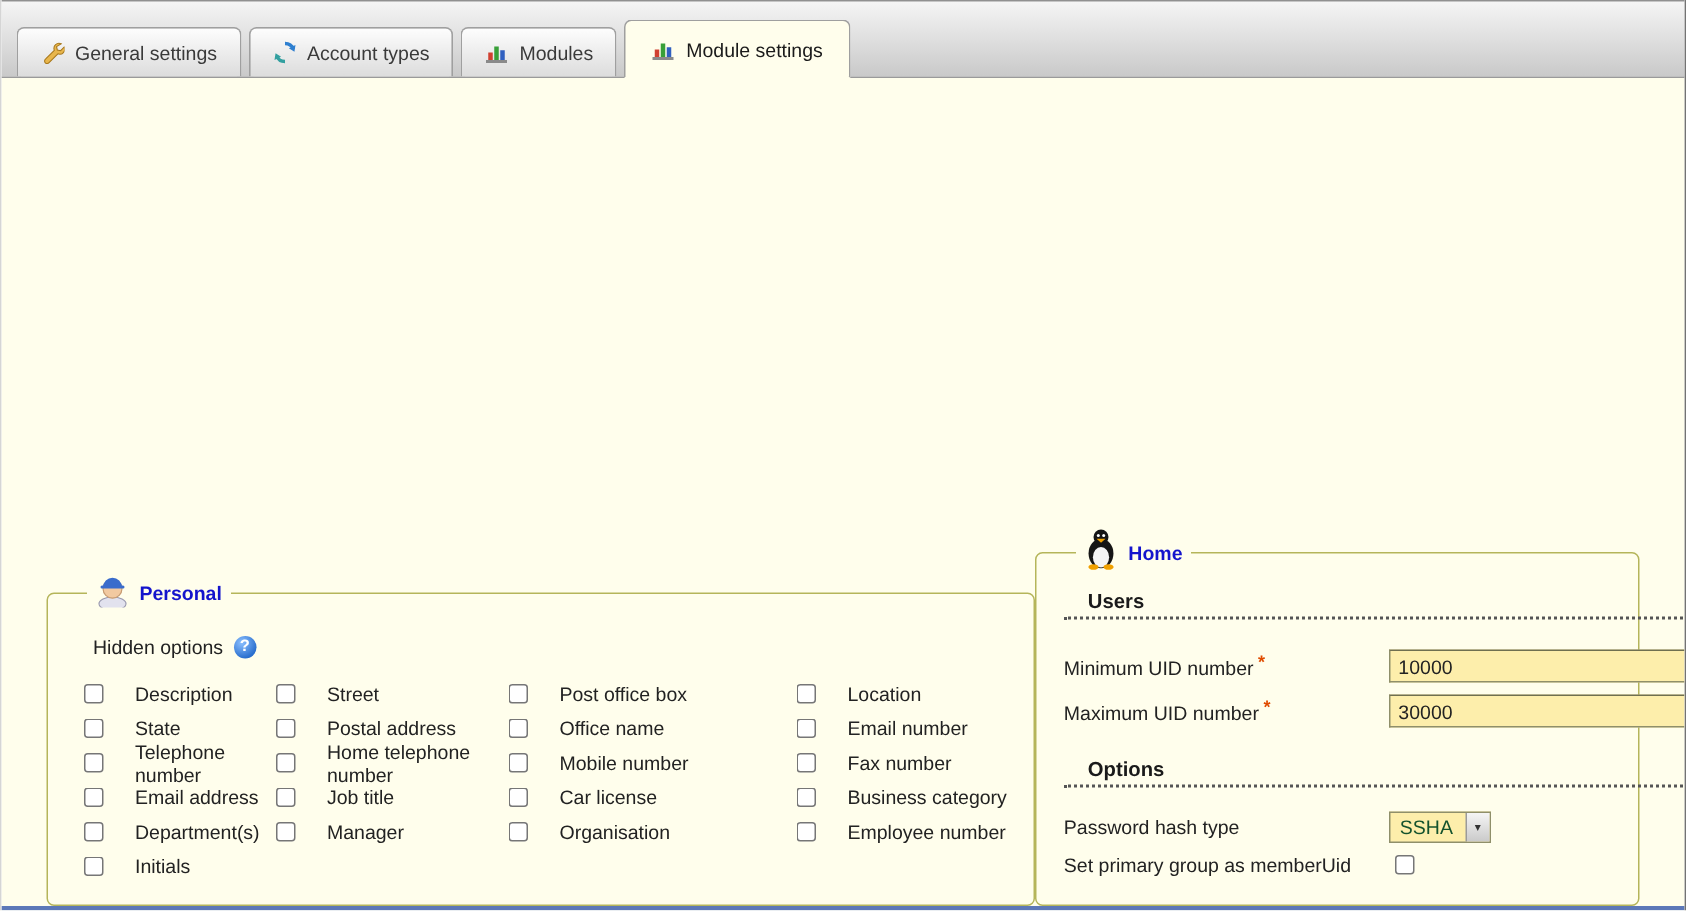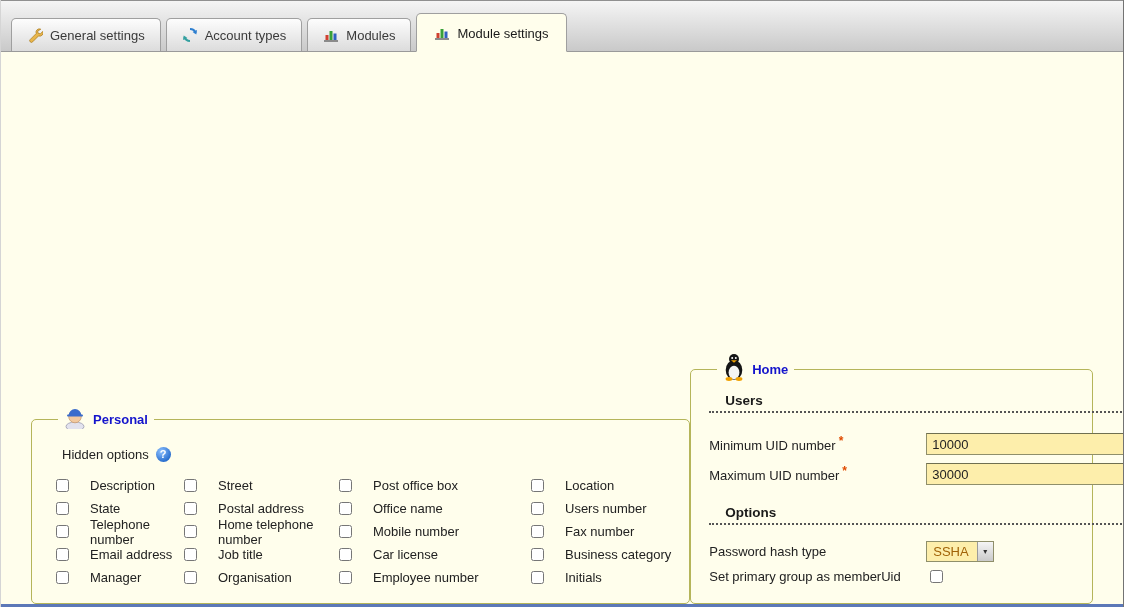--- a/index.html
+++ b/index.html
@@ -51,21 +51,21 @@
   .fr-control{width:330px;flex:none;display:flex;align-items:center;}
   .req{color:var(--req-color);font-weight:bold;font-size:12px;vertical-align:super;margin-left:3px;}
   .text-input{width:320px;height:22px;background:var(--input-bg);
     border:1px solid #8f8f6a;border-top-color:#6f6f50;padding:2px 5px;
     font:13px "Liberation Sans",sans-serif;color:#222;}
   .help{width:15px;height:15px;flex:none;border-radius:50%;
     background:radial-gradient(circle at 35% 30%, #8cc0ff, var(--help-blue) 72%);
     color:#fff;font:bold 11px/15px "Liberation Sans",sans-serif;text-align:center;cursor:pointer;}
   .fake-select{display:inline-flex;align-items:stretch;height:21px;border:1px solid #8f8f6a;
     background:var(--input-bg);cursor:pointer;}
-  .fake-select .sel-text{padding:2px 8px 0 6px;font-size:13px;color:#a16207;min-width:46px;}
+  .fake-select .sel-text{padding:2px 8px 0 6px;font-size:13px;color:#14532d;min-width:46px;}
   .fake-select .sel-btn{width:16px;display:flex;align-items:center;justify-content:center;
     background:linear-gradient(#f5f5f5,#cacaca);border-left:1px solid #9a9a9a;font-size:8px;color:#333;}
   .mu-checkbox{width:13px;height:13px;margin:0 0 0 4px;}
 
   .footer-line{height:3px;flex:none;background:var(--footer-blue);}
 </style>
 </head>
 <body>
 
 <div class="page">
@@ -156,21 +156,21 @@
           <label class="cb-cell">
             <input type="checkbox" style="">
             <span>Postal address</span>
           </label>
           <label class="cb-cell">
             <input type="checkbox" style="">
             <span>Office name</span>
           </label>
           <label class="cb-cell">
             <input type="checkbox" style="">
-            <span>Users number</span>
+            <span>Email number</span>
           </label>
           <label class="cb-cell">
             <input type="checkbox" style="">
             <span>Telephone number</span>
           </label>
           <label class="cb-cell">
             <input type="checkbox" style="">
             <span>Home telephone number</span>
           </label>
           <label class="cb-cell">
@@ -189,20 +189,24 @@
             <input type="checkbox" style="">
             <span>Job title</span>
           </label>
           <label class="cb-cell">
             <input type="checkbox" style="">
             <span>Car license</span>
           </label>
           <label class="cb-cell">
             <input type="checkbox" style="">
             <span>Business category</span>
+          </label>
+          <label class="cb-cell">
+            <input type="checkbox" style="">
+            <span>Department(s)</span>
           </label>
           <label class="cb-cell">
             <input type="checkbox" style="">
             <span>Manager</span>
           </label>
           <label class="cb-cell">
             <input type="checkbox" style="">
             <span>Organisation</span>
           </label>
           <label class="cb-cell">

